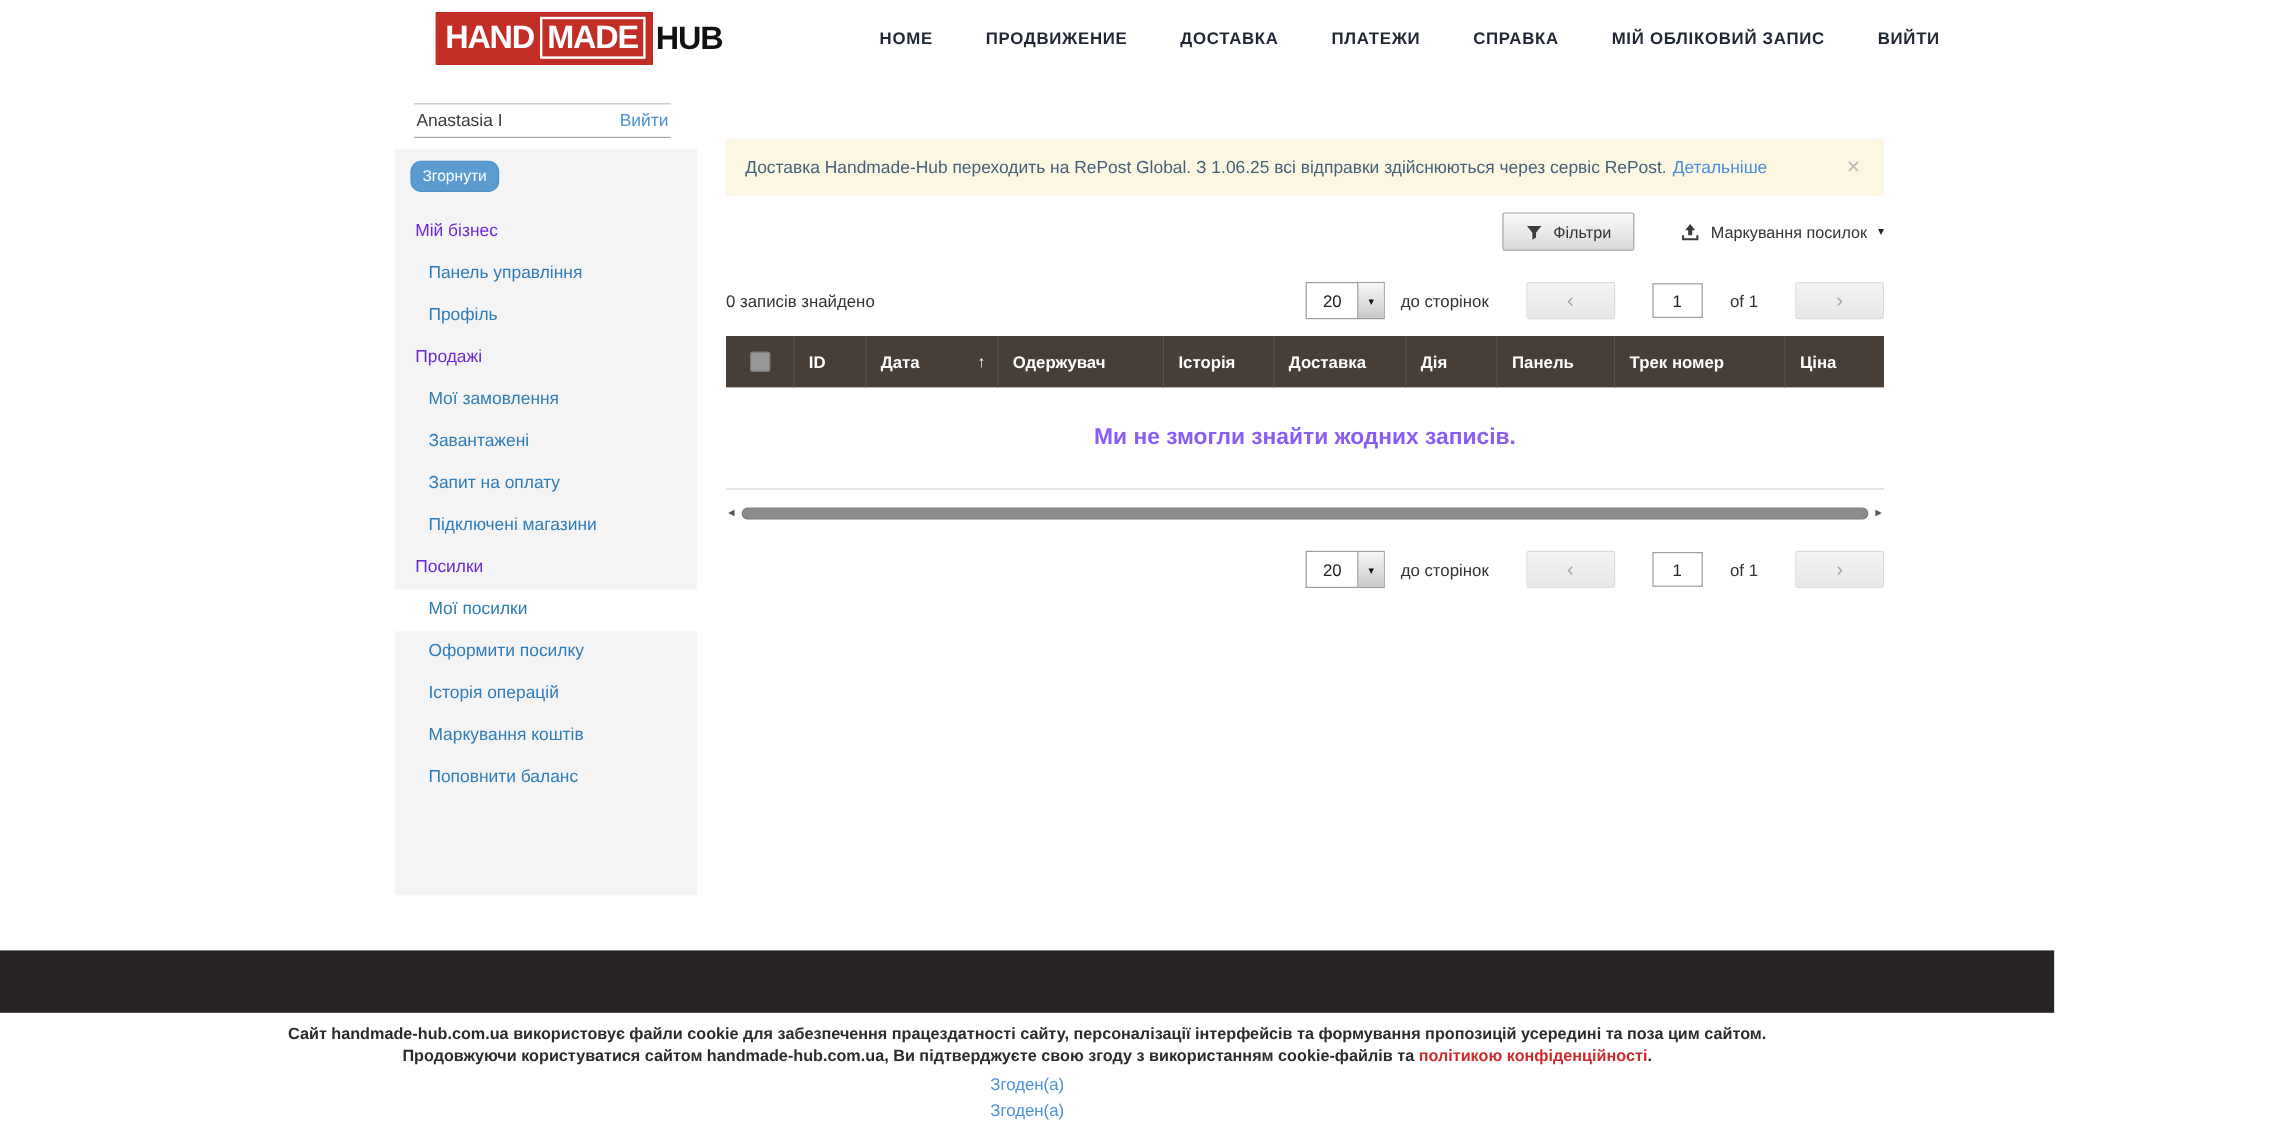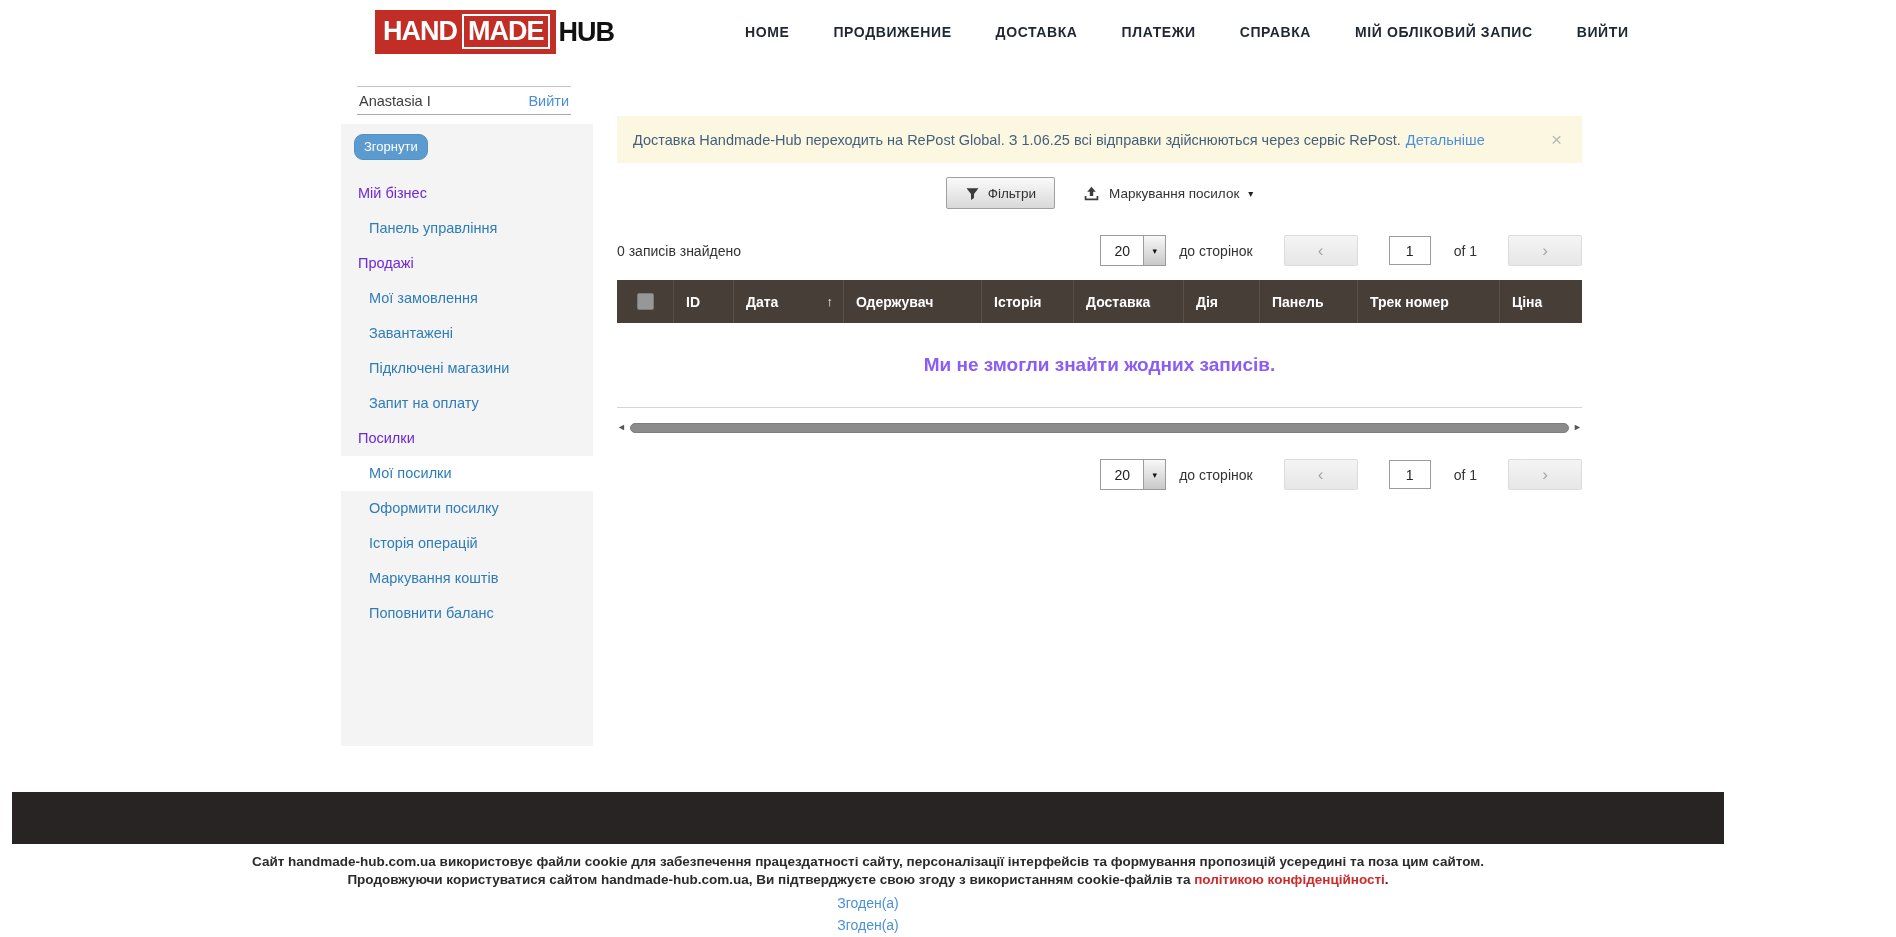--- a/index.html
+++ b/index.html
@@ -1,18 +1,18 @@
 <!DOCTYPE html>
 <html><head>
 <meta charset="utf-8">
 <style>
   * { margin:0; padding:0; box-sizing:border-box; }
   html,body { background:#fff; }
   body { font-family:"Liberation Sans", sans-serif; color:#333; }
-  .page { position:relative; width:1712px; height:937px; background:#fff; overflow:hidden;margin-left:12px; }
+  .page { position:relative; width:1712px; height:937px; background:#fff; overflow:hidden; }
 
   
   .header { position:absolute; top:0; left:0; right:0; height:64px; background:#fff; }
   .logo { position:absolute; left:363px; top:11px; display:flex; align-items:center; height:42px; cursor:pointer; }
   .logo-red { background:#c22e26; color:#fff; font-weight:bold; font-size:27px; letter-spacing:-1px;
               padding:4px 6px 5px 8px; box-shadow:inset 0 0 0 3px #c22e26, inset 0 0 0 4px #c22e26; display:flex; align-items:center; gap:5px; }
   .logo-made { border:2px solid #fff; padding:0 4px; }
   .logo-hub { color:#111; font-weight:bold; font-size:27px; letter-spacing:-1px; padding-left:3px; }
   .nav { position:absolute; left:733px; top:0; height:64px; display:flex; align-items:center; gap:44px; }
   .nav a { text-decoration:none; color:#1f2733; font-size:14px; font-weight:bold; letter-spacing:0.6px;
@@ -31,21 +31,21 @@
   .menu a.item { display:block; height:35px; line-height:35px; padding-left:28px; font-size:14.5px;
                  color:#2e7cb8; text-decoration:none; cursor:pointer; }
   .menu a.item.active { background:#fff; }
 
   
   .main { position:absolute; left:605px; top:116px; width:965px; }
   .banner { height:47px; background:#fcf7e1; display:flex; align-items:center; padding:0 16px; font-size:14.5px; color:#44607a; }
   .banner .lnk { color:#4a90d9; text-decoration:none; margin-left:5px; cursor:pointer; }
   .banner .close { margin-left:auto; color:#b9b9b9; font-size:19px; line-height:1; cursor:pointer; padding:2px 4px; }
 
-  .toolbar { margin-top:14px; height:32px; display:flex; justify-content:center; align-items:center; gap:28px; }
+  .toolbar { margin-top:14px; height:32px; display:flex; justify-content:flex-end; align-items:center; gap:38px; }
   .btn-filters { display:flex; align-items:center; gap:8px; height:32px; padding:0 18px;
                  background:linear-gradient(#fafafa,#d9d9d9); border:1px solid #a0a0a0; border-radius:2px;
                  font-size:13.5px; color:#333; font-family:"Liberation Sans",sans-serif; cursor:pointer; }
   .marking { display:flex; align-items:center; gap:9px; font-size:13.5px; color:#333; cursor:pointer; }
   .caret { font-size:10px; color:#222; }
 
   .records-row { margin-top:26px; display:flex; justify-content:space-between; align-items:center; }
   .records-count { font-size:14px; color:#333; }
 
   .pager { display:flex; align-items:center; gap:13px; }
@@ -118,26 +118,27 @@
   <div class="userbox">
     <span>Anastasia I</span>
     <a class="logout">Вийти</a>
   </div>
 
   <div class="side-panel">
     <button class="collapse-btn">Згорнути</button>
     <div class="menu">
       <div class="sec">Мій бізнес</div>
       <a class="item">Панель управління</a>
+      <a class="item">Профіль</a>
 
       <div class="sec">Продажі</div>
       <a class="item">Мої замовлення</a>
       <a class="item">Завантажені</a>
+      <a class="item">Запит на оплату</a>
       <a class="item">Підключені магазини</a>
-      <a class="item">Запит на оплату</a>
 
       <div class="sec">Посилки</div>
       <a class="item active">Мої посилки</a>
       <a class="item">Оформити посилку</a>
 
       <a class="item">Історія операцій</a>
       <a class="item">Маркування коштів</a>
       <a class="item">Поповнити баланс</a>
     </div>
   </div>

